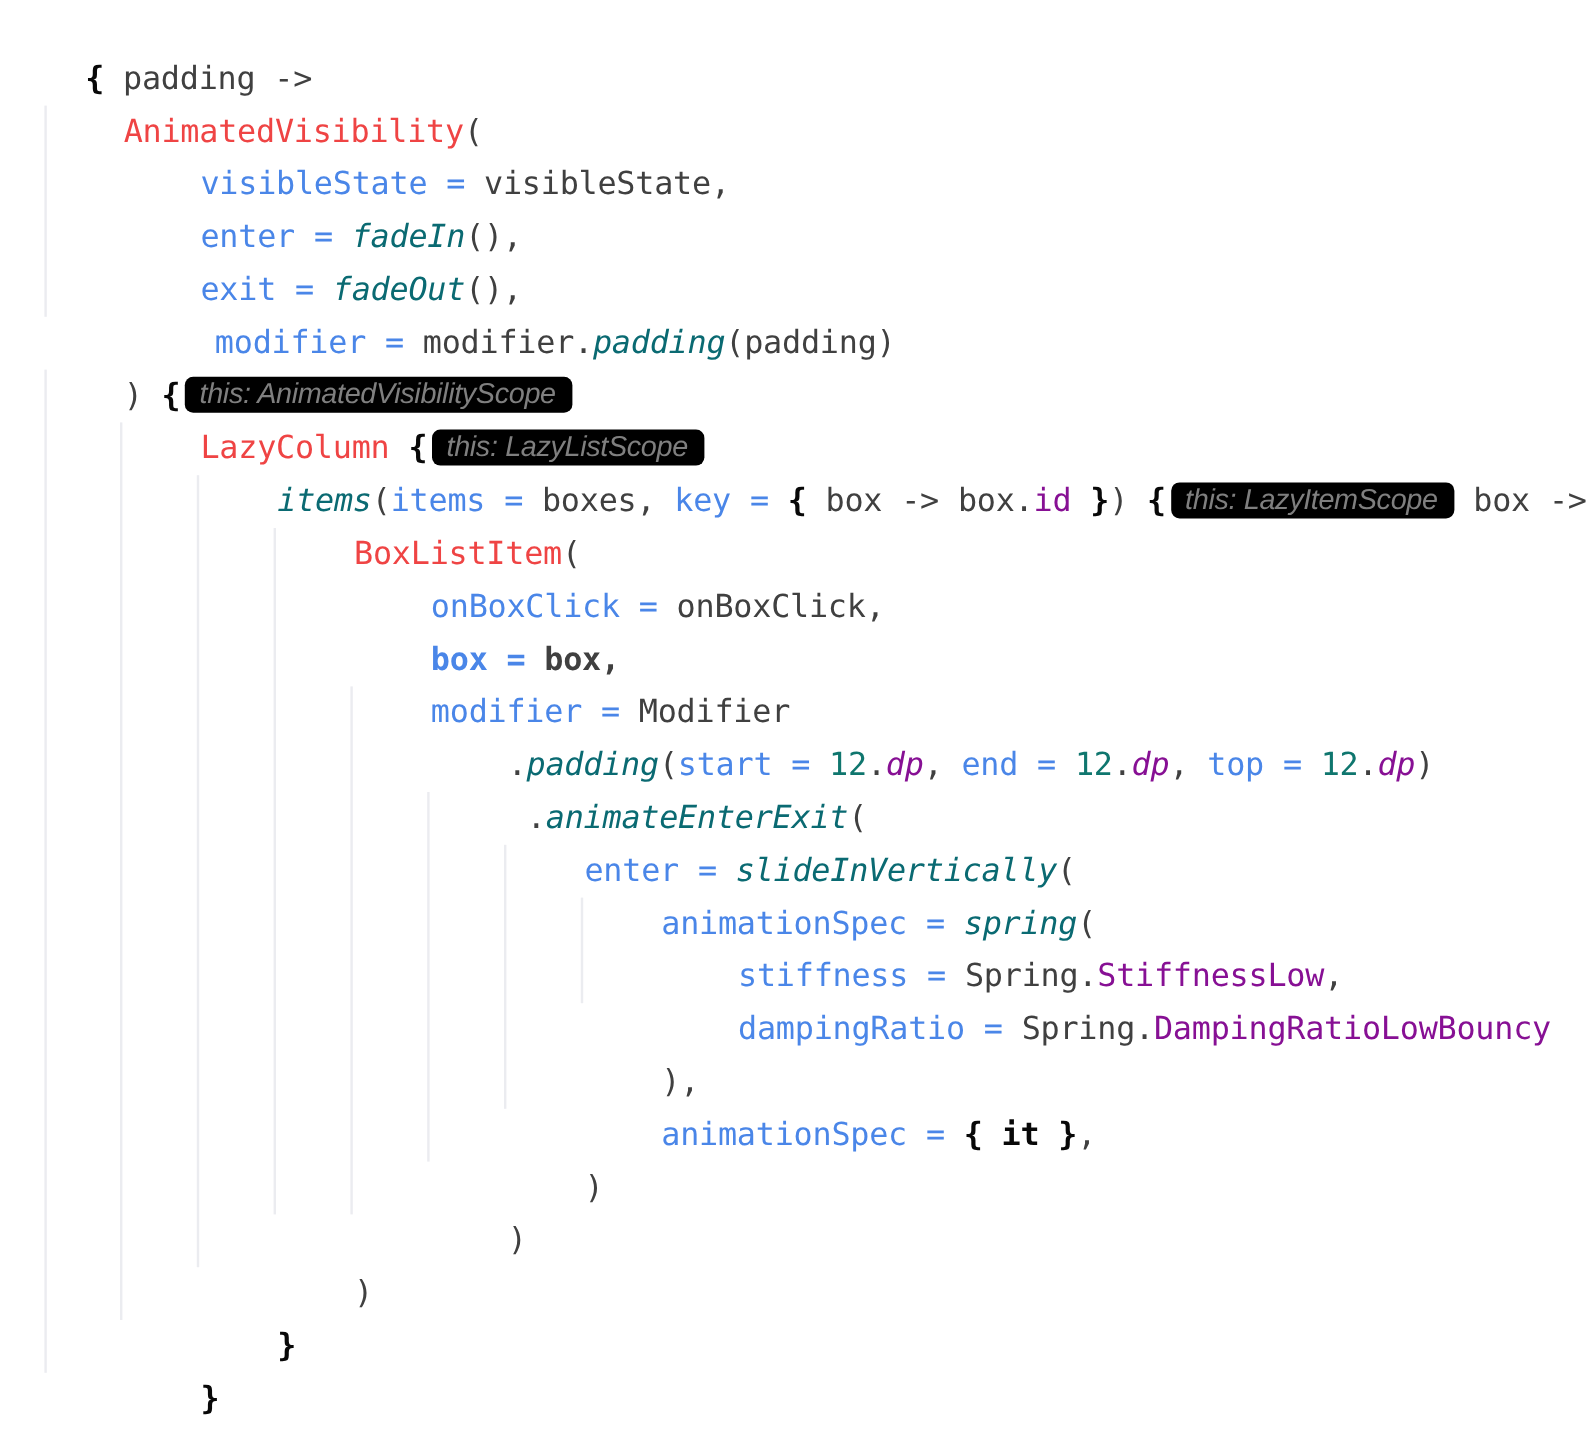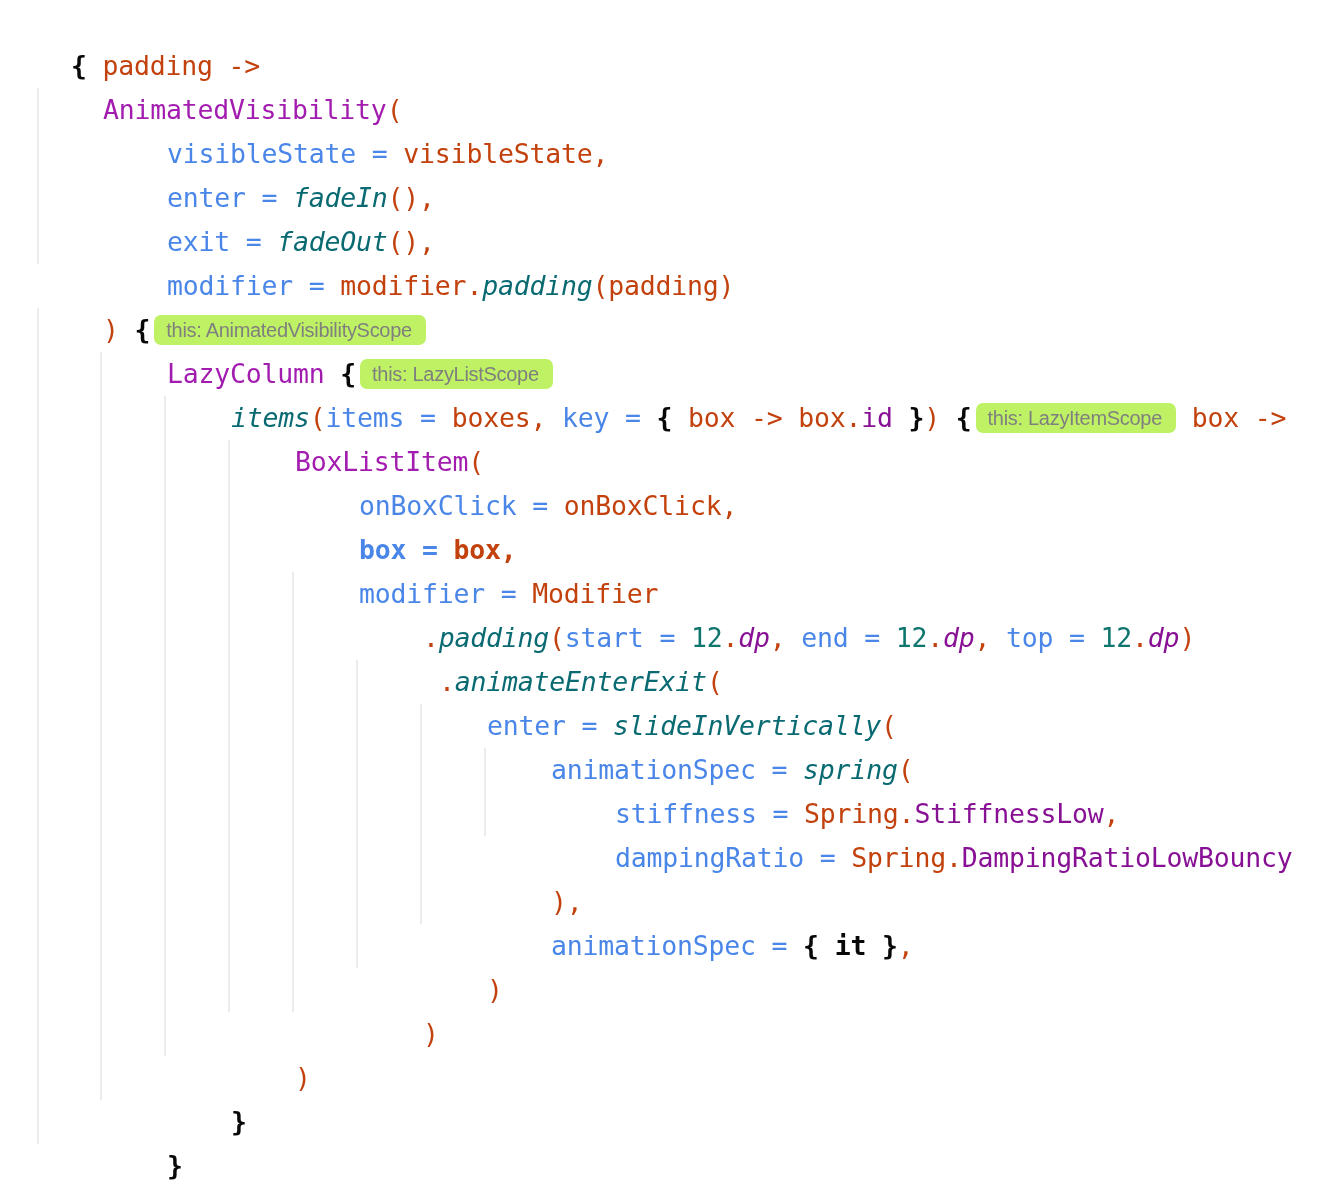--- a/index.html
+++ b/index.html
@@ -9,33 +9,33 @@
       font-family: "DejaVu Sans Mono", "Liberation Mono", monospace;
       font-size: 26.5px; color: #080808;
     }
     .line {
       position: absolute; height: 44px; line-height: 44px; white-space: pre;
       letter-spacing: -0.2px;
     }
     .guide {
       position: absolute; width: 2px; background: #ebecf0;
     }
-    .kw-comp { color: #a21caf; }
+    .kw-comp { color: #ef4444; }
     .param { color: #4a86e8; }
     .fn-it { color: #0a6a72; font-style: italic; }
     .prop { color: #871094; }
     .prop-it { color: #871094; font-style: italic; }
     .num { color: #0f766e; }
     .bold { font-weight: bold; }
-    .plain { color: #c2410c; }
+    .plain { color: #404040; }
     .hint {
       display: inline-block; font-family: "Liberation Sans", "DejaVu Sans", sans-serif;
-      font-size: 20px; color: #7f7f7f; background: #bef264; border-radius: 7px;
+      font-size: 24px; color: #7f7f7f; background: #000000; border-radius: 7px;
       height: 30px; line-height: 30px; padding: 0 14px 0 12px; margin-left: 4px;
-      vertical-align: 2px; letter-spacing: -0.3px;
+      vertical-align: 2px; letter-spacing: -0.3px; font-style: italic;
     }
   </style>
 </head>
 <body>
 
 <div class="editor">
 
   <div class="guide" style="left:37px; top:88px; height:176px;"></div>
   <div class="guide" style="left:37px; top:308px; height:836px;"></div>
   <div class="guide" style="left:100px; top:352px; height:748px;"></div>
@@ -59,21 +59,21 @@
   </div>
 
   <div class="line" style="left:104px; top:132px;">
     <span class="param">enter</span><span class="param"> = </span><span class="fn-it">fadeIn</span><span class="plain">(),</span>
   </div>
 
   <div class="line" style="left:104px; top:176px;">
     <span class="param">exit</span><span class="param"> = </span><span class="fn-it">fadeOut</span><span class="plain">(),</span>
   </div>
 
-  <div class="line" style="left:104px; top:220px;">
+  <div class="line" style="left:116px; top:220px;">
     <span class="param">modifier</span><span class="param"> = </span><span class="plain">modifier.</span><span class="fn-it">padding</span><span class="plain">(padding)</span>
   </div>
 
   <div class="line" style="left:40px; top:264px;">
     <span class="plain">) </span><span class="bold">{</span><span class="hint">this: AnimatedVisibilityScope</span>
   </div>
 
   <div class="line" style="left:104px; top:308px;">
     <span class="kw-comp">LazyColumn</span><span class="plain"> </span><span class="bold">{</span><span class="hint">this: LazyListScope</span>
   </div>

